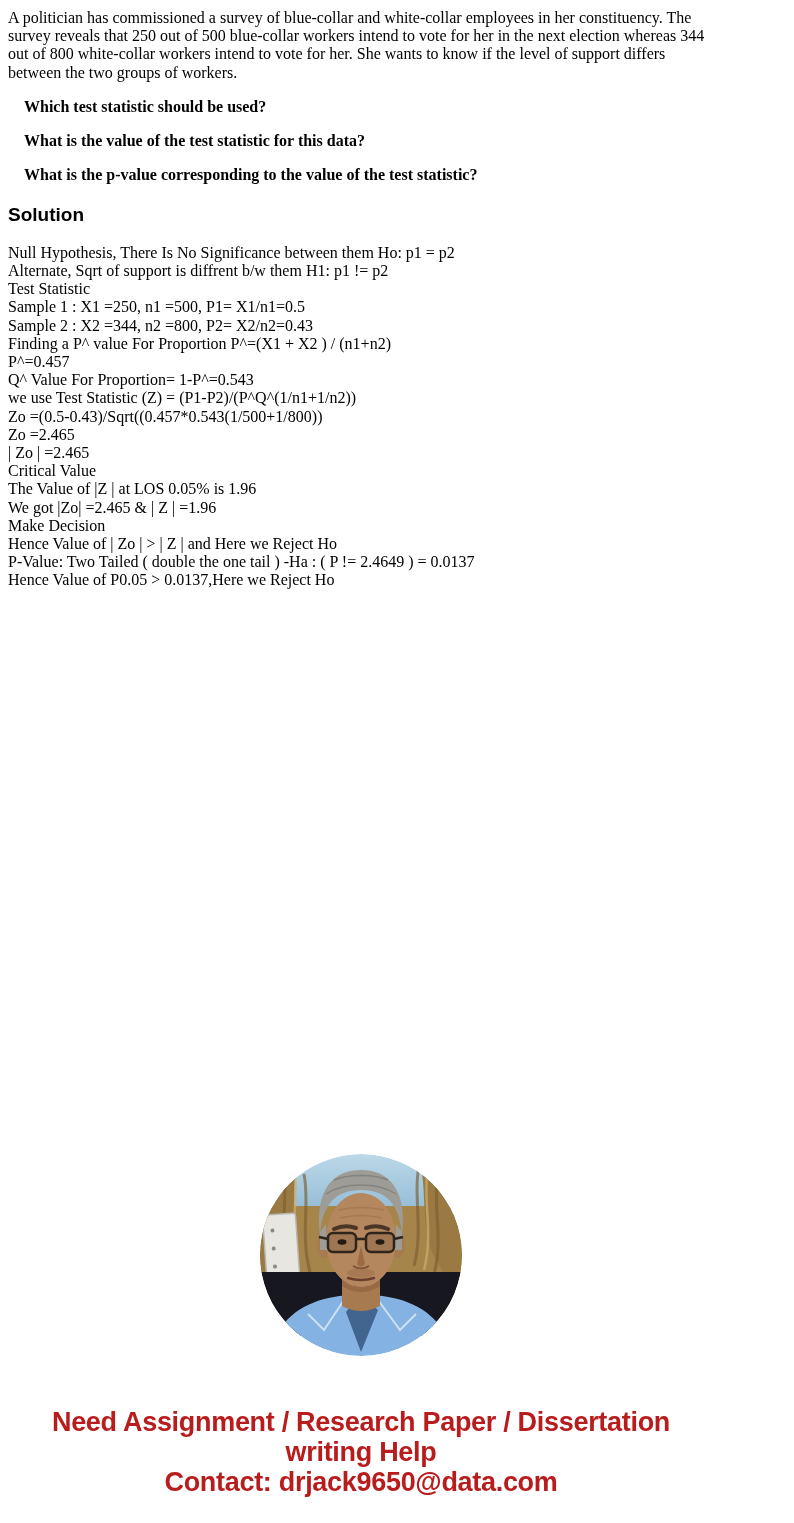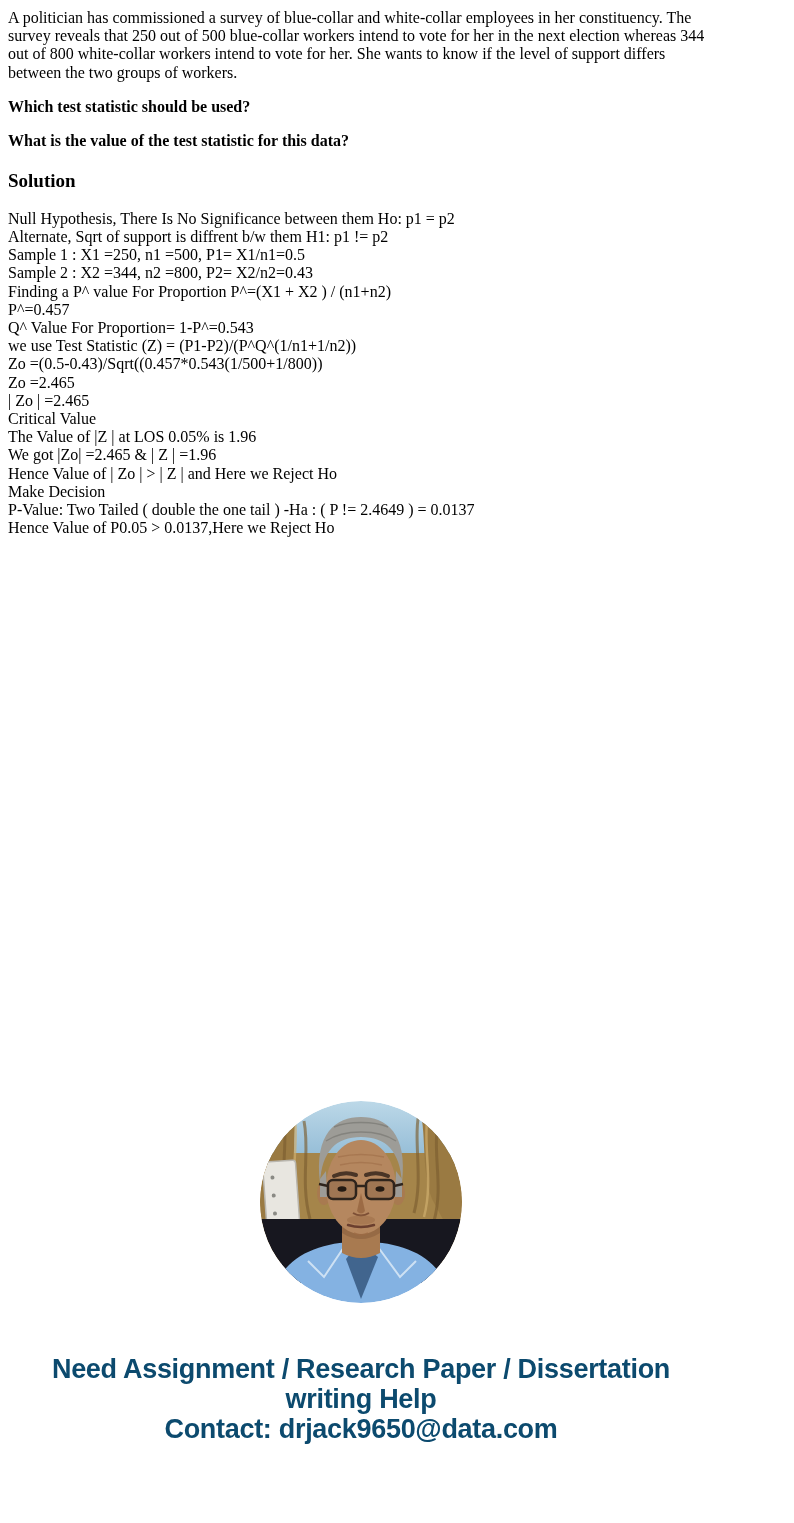--- a/index.html
+++ b/index.html
@@ -17,29 +17,29 @@
   .intro {
     margin: 1px 0 0 0;
     font-size: 16px;
     line-height: 18.2px;
     max-width: 778px;
   }
   .question {
     font-size: 16px;
     line-height: 18px;
     font-weight: bold;
-    margin: 16px 0;
+    margin: 16px 16px;
     font-family: "Liberation Serif", serif;
   }
   .solution-heading {
     font-size: 19px;
     line-height: 22px;
     font-weight: bold;
     margin: 20px 0 18px 0;
-    font-family: Liberation Serif, serif;
+    font-family: Liberation Sans, sans-serif;
   }
   .solution { margin: 0; font-family: Liberation Serif, serif; }
   .sline {
     font-size: 16px;
     line-height: 18.2px;
     white-space: pre-wrap;
   }
 
   .avatar-wrap {
     margin: 564px auto 0 auto;
@@ -52,52 +52,54 @@
   .avatar-wrap svg { display: block; }
 
   .promo {
     margin-top: 51px;
     text-align: center;
     font-family: "Liberation Sans", sans-serif;
     font-weight: 700;
     font-size: 27px;
     line-height: 30px;
     letter-spacing: -0.3px;
-    color: #0c4a6e;
+    color: #b91c1c;
   }
 </style>
 </head>
 <body>
 
 <main class="page">
 
   <p class="intro">A politician has commissioned a survey of blue-collar and white-collar employees in her constituency. The survey reveals that 250 out of 500 blue-collar workers intend to vote for her in the next election whereas 344 out of 800 white-collar workers intend to vote for her. She wants to know if the level of support differs between the two groups of workers.</p>
 
   <p class="question">Which test statistic should be used?</p>
   <p class="question">What is the value of the test statistic for this data?</p>
+  <p class="question">What is the p-value corresponding to the value of the test statistic?</p>
 
   <h2 class="solution-heading">Solution</h2>
 
   <div class="solution">
     <div class="sline">Null Hypothesis, There Is No Significance between them Ho: p1 = p2</div>
     <div class="sline">Alternate, Sqrt of support is diffrent b/w them H1: p1 != p2</div>
+    <div class="sline">Test Statistic</div>
     <div class="sline">Sample 1 : X1 =250, n1 =500, P1= X1/n1=0.5</div>
     <div class="sline">Sample 2 : X2 =344, n2 =800, P2= X2/n2=0.43</div>
     <div class="sline">Finding a P^ value For Proportion P^=(X1 + X2 ) / (n1+n2)</div>
     <div class="sline">P^=0.457</div>
     <div class="sline">Q^ Value For Proportion= 1-P^=0.543</div>
     <div class="sline">we use Test Statistic (Z) = (P1-P2)/(P^Q^(1/n1+1/n2))</div>
     <div class="sline">Zo =(0.5-0.43)/Sqrt((0.457*0.543(1/500+1/800))</div>
     <div class="sline">Zo =2.465</div>
     <div class="sline">| Zo | =2.465</div>
     <div class="sline">Critical Value</div>
     <div class="sline">The Value of |Z | at LOS 0.05% is 1.96</div>
     <div class="sline">We got |Zo| =2.465 &amp; | Z | =1.96</div>
+    <div class="sline">Make Decision</div>
     <div class="sline">Hence Value of | Zo | &gt; | Z | and Here we Reject Ho</div>
-    <div class="sline">Make Decision</div>
     <div class="sline">P-Value: Two Tailed ( double the one tail ) -Ha : ( P != 2.4649 ) = 0.0137</div>
     <div class="sline">Hence Value of P0.05 &gt; 0.0137,Here we Reject Ho</div>
   </div>
 
   <div class="avatar-wrap">
     <svg width="202" height="202" viewBox="0 0 202 202">
       <defs>
         <clipPath id="circleClip">
             <circle cx="101" cy="101" r="101"></circle>
           </clipPath>

